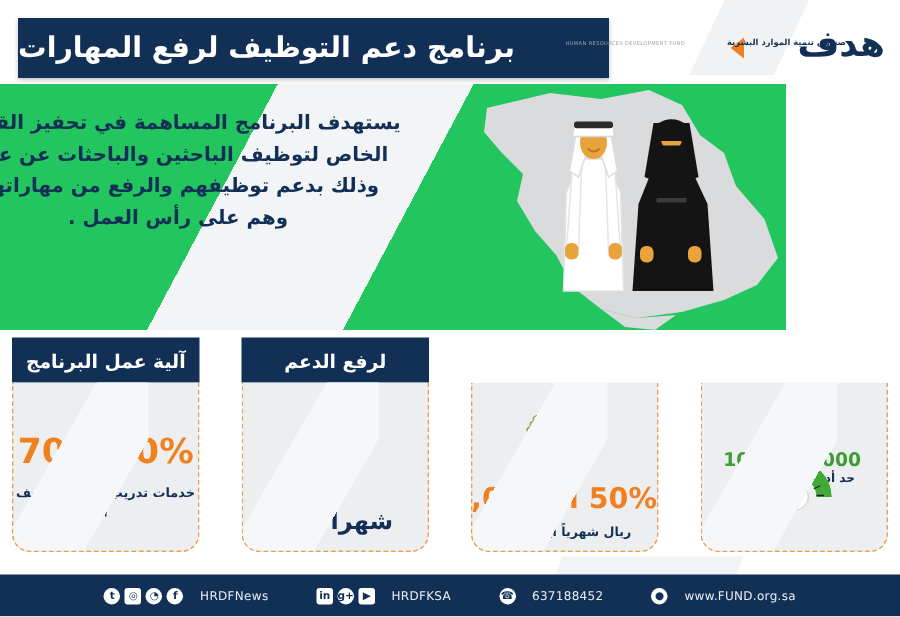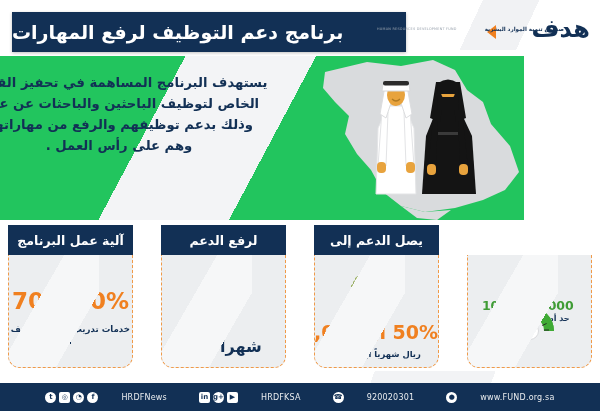--- a/index.html
+++ b/index.html
@@ -147,21 +147,21 @@
     direction:ltr;
   }
   .fgroup { display:flex; align-items:center; gap:3px; margin:0 16px; }
   .fico {
     width:11px; height:11px; border-radius:50%;
     background:#ffffff; color:#123055;
     display:flex; align-items:center; justify-content:center;
     font-size:7px; font-weight:bold; line-height:11px;
   }
   .fico.sq { border-radius:2px; }
-  .ftxt { color:#e9ecef; font-size:8px; margin-left:20px; letter-spacing:.2px; white-space:nowrap;text-align:right; }
+  .ftxt { color:#e9ecef; font-size:8px; margin-left:8px; letter-spacing:.2px; white-space:nowrap;text-align:right; }
   .footer-top-fade {
     position:absolute; left:0; bottom:28px; width:600px; height:12px;
     background:linear-gradient(110deg, rgba(255,255,255,0) 62%, #f2f3f5 62%, #f2f3f5 82%, rgba(255,255,255,0) 82%);
   }
 </style>
 </head>
 <body>
 
 <div class="page">
 
@@ -271,21 +271,20 @@
           </svg>
         </div>
         <div class="period-line">
           <span>شهراً</span>
           <span class="num">36</span>
         </div>
       </div>
     </div>
 
     <div class="panel">
-      <div class="panel-head">يصل الدعم إلى</div>
       <div class="panel-body">
         <div class="money-wrap">
           <svg width="56" height="40" viewBox="0 0 56 40">
             <g transform="rotate(-16 28 20)">
               <rect x="4" y="9" width="40" height="20" rx="2" fill="#bfd08a" stroke="#93a85f" stroke-width="0.9"></rect>
               <rect x="7" y="6" width="40" height="20" rx="2" fill="#c9d897" stroke="#93a85f" stroke-width="0.9"></rect>
               <rect x="10" y="3" width="40" height="20" rx="2" fill="#d5e2a8" stroke="#93a85f" stroke-width="0.9"></rect>
               <ellipse cx="30" cy="13" rx="8" ry="6.5" fill="#b7c883"></ellipse>
               <circle cx="17" cy="8" r="1.8" fill="#9fb06c"></circle>
             </g>
@@ -344,21 +343,21 @@
 
     <div class="fgroup">
       <span class="fico sq">in</span>
       <span class="fico">g+</span>
       <span class="fico sq">▶</span>
       <span class="ftxt">HRDFKSA</span>
     </div>
 
     <div class="fgroup">
       <span class="fico">☎</span>
-      <span class="ftxt">920020301</span>
+      <span class="ftxt">637188452</span>
     </div>
 
     <div class="fgroup">
       <span class="fico">●</span>
       <span class="ftxt">www.FUND.org.sa</span>
     </div>
 
   </div>
 
 </div>

